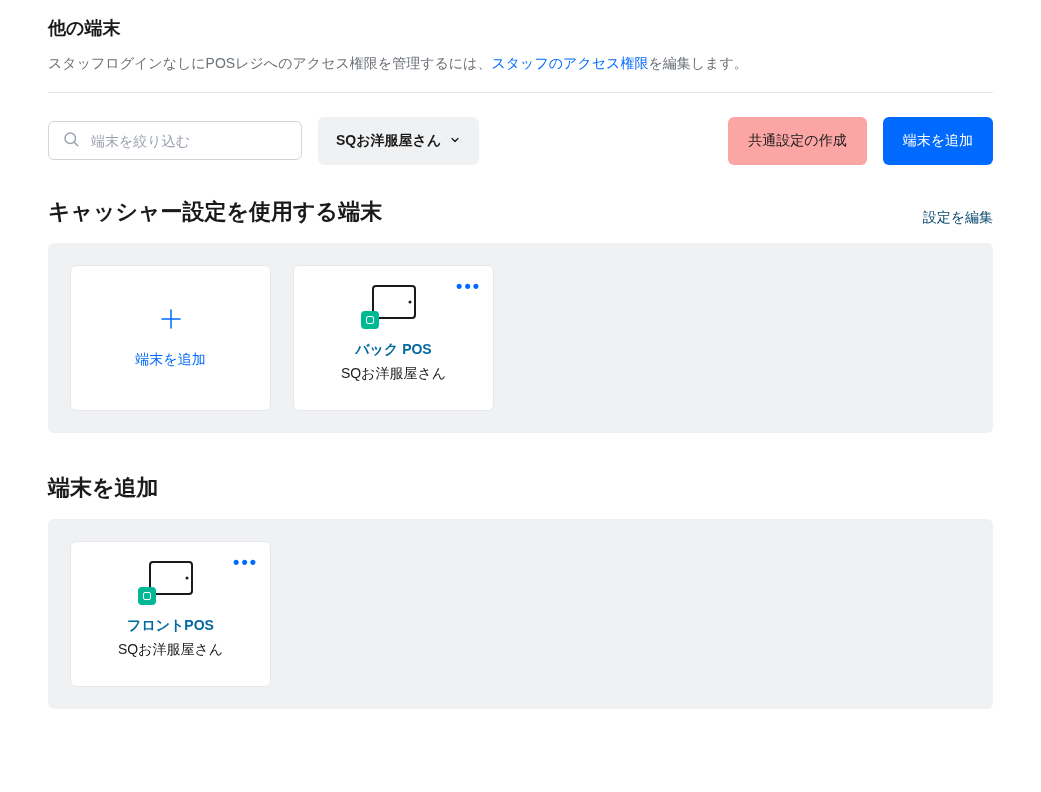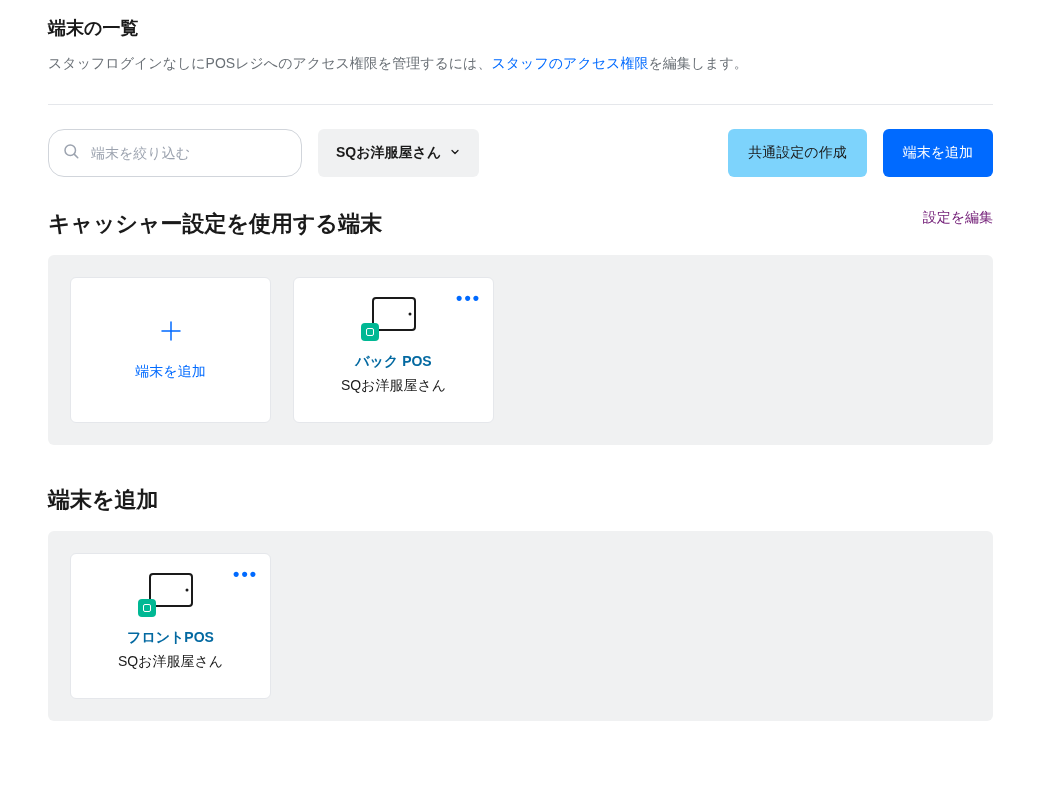--- a/index.html
+++ b/index.html
@@ -16,21 +16,21 @@
     }
     .page-title {
       font-size: 18px;
       font-weight: 700;
       margin-bottom: 12px;
     }
     .page-subtitle {
       font-size: 14px;
       color: #6b7177;
       line-height: 1.7;
-      margin-bottom: 28px;
+      margin-bottom: 16px;
     }
     .page-subtitle a {
       color: #006aff;
       text-decoration: none;
     }
     .divider {
       border: none;
       border-top: 1px solid #e5e7eb;
       margin-bottom: 24px;
     }
@@ -47,24 +47,24 @@
     .search-icon {
       position: absolute;
       left: 14px;
       top: 50%;
       transform: translateY(-50%);
       color: #9ca3af;
       pointer-events: none;
     }
     .search-input {
       width: 100%;
-      height: 48px;
+      height: 39px;
       padding: 0 14px 0 42px;
       border: 1px solid #d1d5db;
-      border-radius: 16px;
+      border-radius: 6px;
       font-size: 14px;
       color: #1a1a1a;
       outline: none;
     }
     .search-input::placeholder {
       color: #9ca3af;
     }
     .location-select {
       display: flex;
       align-items: center;
@@ -85,40 +85,40 @@
     .btn {
       height: 48px;
       padding: 0 20px;
       border: none;
       border-radius: 6px;
       font-size: 14px;
       font-weight: 500;
       cursor: pointer;
     }
     .btn-secondary {
-      background: #7dd3fc;
+      background: #fca5a5;
       color: #1a1a1a;
     }
     .btn-primary {
       background: #006aff;
       color: #fff;
     }
     .section-header {
       display: flex;
-      align-items: flex-start;
+      align-items: flex-end;
       justify-content: space-between;
       margin-bottom: 16px;
       font-family: Liberation Mono, monospace;
     }
     .section-title {
       font-size: 22px;
       font-weight: 700;
     }
     .section-link {
-      color: #701a75;
+      color: #0c4a6e;
       text-decoration: none;
       font-size: 14px;
       font-weight: 500;
       padding-left: 20px;
     }
     .card-grid {
       background: #f0f1f2;
       border-radius: 6px;
       padding: 22px;
       display: flex;
@@ -187,21 +187,21 @@
       margin-bottom: 6px;
     }
     .card-sub {
       color: #1a1a1a;
       font-size: 14px;
     }
   </style>
 </head>
 <body>
 
-<h1 class="page-title">端末の一覧</h1>
+<h1 class="page-title">他の端末</h1>
 <p class="page-subtitle">
   <span>スタッフログインなしにPOSレジへのアクセス権限を管理するには、</span><a href="#">スタッフのアクセス権限</a><span>を編集します。</span>
 </p>
 
 <hr class="divider">
 
 <div class="toolbar">
   <div class="search-wrap">
     <span class="search-icon">
       <svg width="18" height="18" viewBox="0 0 24 24" fill="none" stroke="currentColor" stroke-width="2" stroke-linecap="round">

